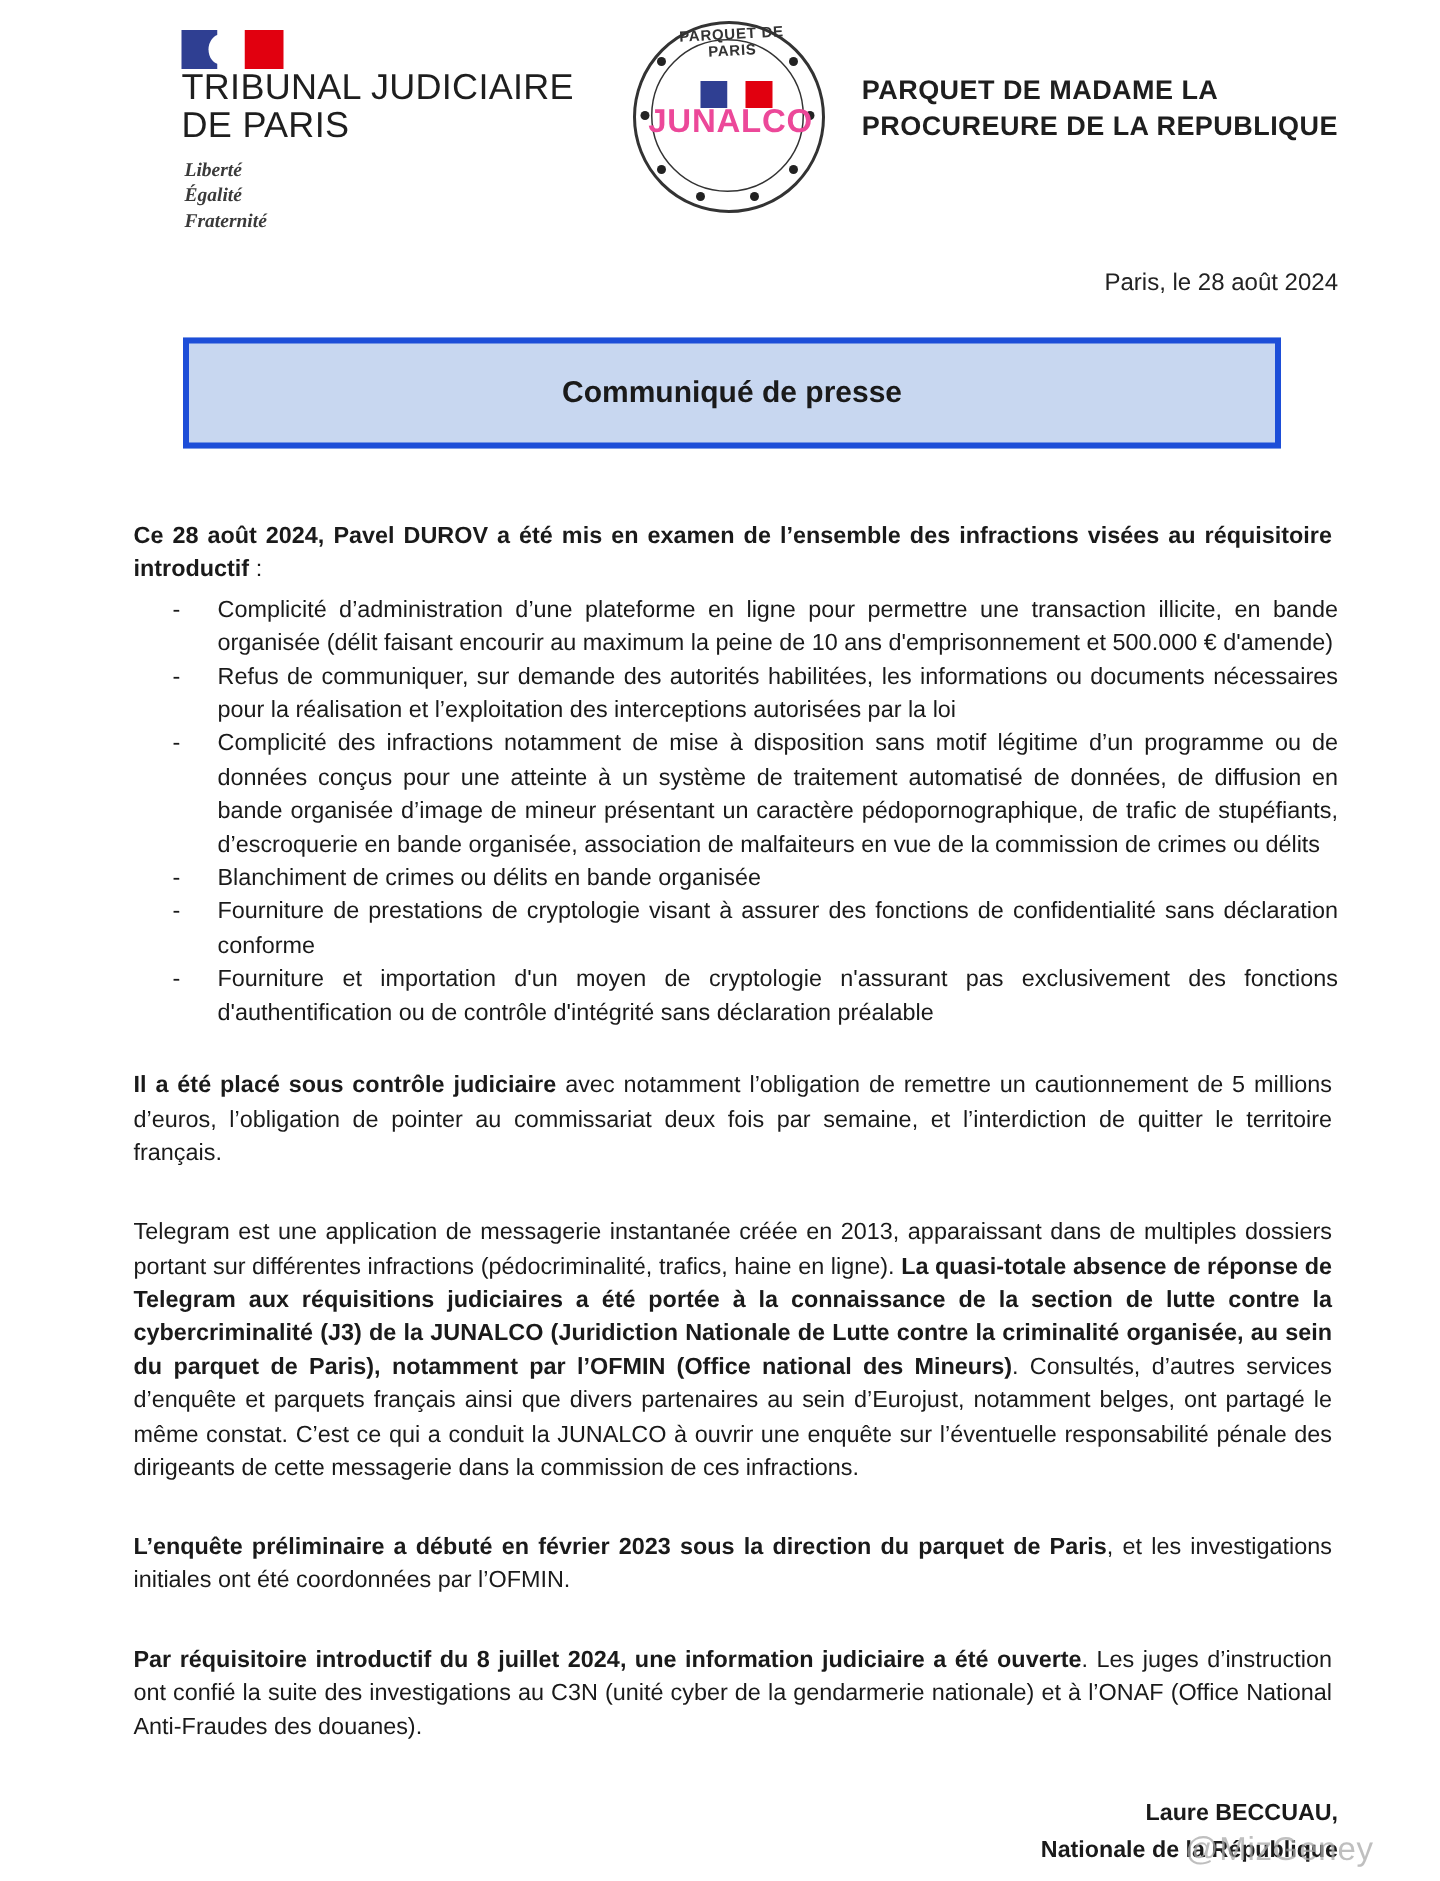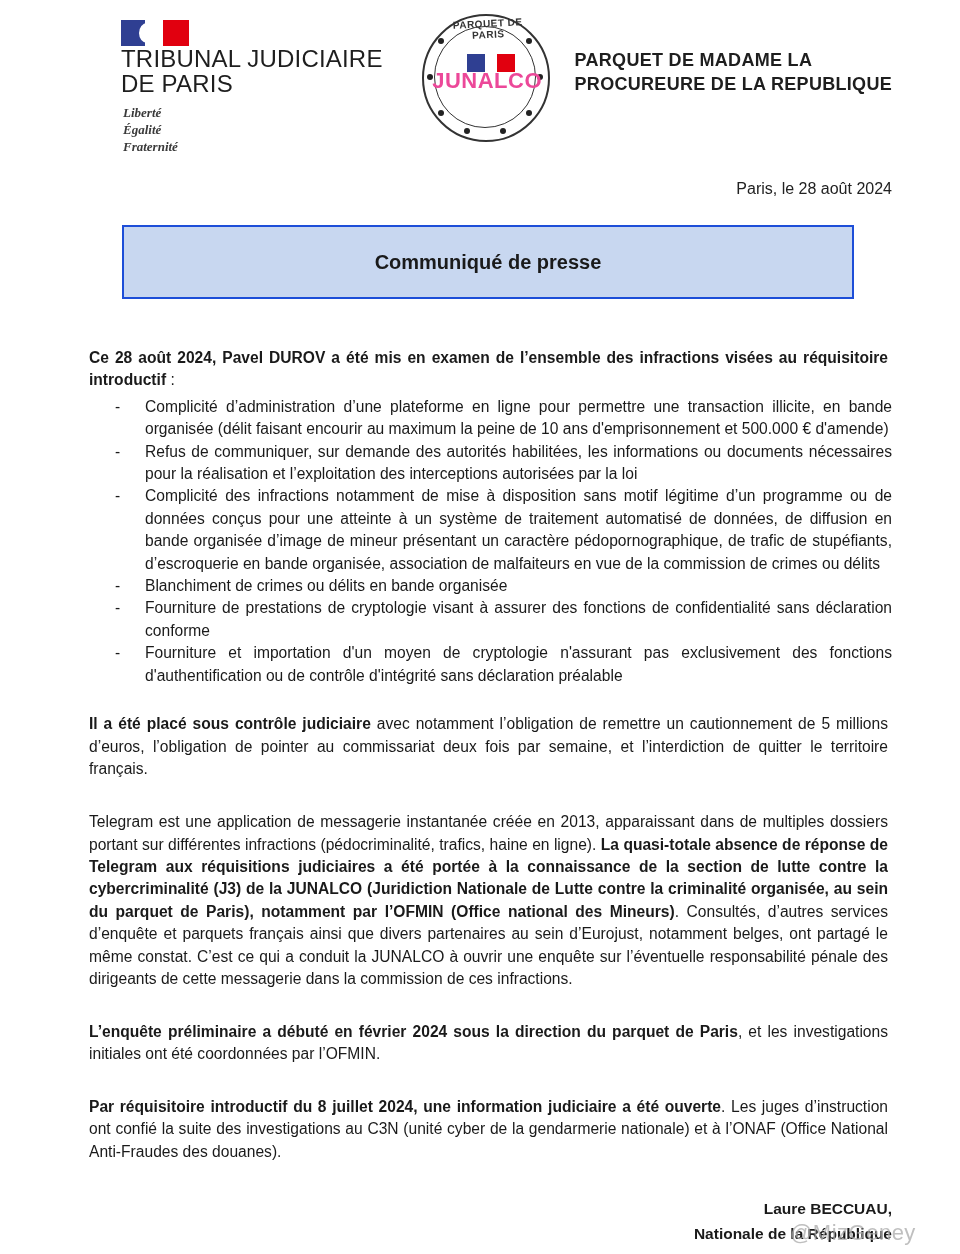--- a/index.html
+++ b/index.html
@@ -53,21 +53,21 @@
   
   .parquet {
     right: 68px; top: 48px; text-align: left; font-size: 18px; font-weight: bold;
     line-height: 24px; color: #1e1e1e; letter-spacing: 0.3px;
   }
   .date { right: 68px; top: 180px; font-size: 16px; color: #222; }
 
   
   .title-box {
     left: 122px; top: 225px; width: 732px; height: 74px; background: #c8d7f0;
-    border: 2px solid #1d4ed8; box-sizing: border-box; display: flex; align-items: center;
+    border: 4px solid #1d4ed8; box-sizing: border-box; display: flex; align-items: center;
     justify-content: center;
   }
   .title-box span { font-size: 20px; font-weight: bold; color: #1a1a1a; }
 
   
   .body-text {
     left: 85px; top: 343px; width: 807px; font-family: "Liberation Sans Narrow", "Liberation Sans", sans-serif;
     font-size: 15.6px; line-height: 22.4px; color: #1a1a1a; text-align: justify;
   }
   .body-text p { margin: 4px; }
@@ -143,21 +143,21 @@
     <li>Complicité des infractions notamment de mise à disposition sans motif légitime d’un programme ou de données conçus pour une atteinte à un système de traitement automatisé de données, de diffusion en bande organisée d’image de mineur présentant un caractère pédopornographique, de trafic de stupéfiants, d’escroquerie en bande organisée, association de malfaiteurs en vue de la commission de crimes ou délits</li>
     <li>Blanchiment de crimes ou délits en bande organisée</li>
     <li>Fourniture de prestations de cryptologie visant à assurer des fonctions de confidentialité sans déclaration conforme</li>
     <li>Fourniture et importation d'un moyen de cryptologie n'assurant pas exclusivement des fonctions d'authentification ou de contrôle d'intégrité sans déclaration préalable</li>
   </ul>
   <div class="gap"></div>
   <p><b>Il a été placé sous contrôle judiciaire</b><span> avec notamment l’obligation de remettre un cautionnement de 5 millions d’euros, l’obligation de pointer au commissariat deux fois par semaine, et l’interdiction de quitter le territoire français.</span></p>
   <div class="gap"></div>
   <p><span>Telegram est une application de messagerie instantanée créée en 2013, apparaissant dans de multiples dossiers portant sur différentes infractions (pédocriminalité, trafics, haine en ligne). </span><b>La quasi-totale absence de réponse de Telegram aux réquisitions judiciaires a été portée à la connaissance de la section de lutte contre la cybercriminalité (J3) de la JUNALCO (Juridiction Nationale de Lutte contre la criminalité organisée, au sein du parquet de Paris), notamment par l’OFMIN (Office national des Mineurs)</b><span>. Consultés, d’autres services d’enquête et parquets français ainsi que divers partenaires au sein d’Eurojust, notamment belges, ont partagé le même constat. C’est ce qui a conduit la JUNALCO à ouvrir une enquête sur l’éventuelle responsabilité pénale des dirigeants de cette messagerie dans la commission de ces infractions.</span></p>
   <div class="gap"></div>
-  <p><b>L’enquête préliminaire a débuté en février 2024 sous la direction du parquet de Paris</b><span>, et les investigations initiales ont été coordonnées par l’OFMIN.</span></p>
+  <p><b>L’enquête préliminaire a débuté en février 2023 sous la direction du parquet de Paris</b><span>, et les investigations initiales ont été coordonnées par l’OFMIN.</span></p>
   <div class="gap"></div>
   <p><b>Par réquisitoire introductif du 8 juillet 2024, une information judiciaire a été ouverte</b><span>. Les juges d’instruction ont confié la suite des investigations au C3N (unité cyber de la gendarmerie nationale) et à l’ONAF (Office National Anti-Fraudes des douanes).</span></p>
 </div>
 
 <div class="abs sign">
   <div>Laure BECCUAU,</div>
   <div>Nationale de la République</div>
 </div>
 <div class="abs watermark">@MizGeney</div>
 

